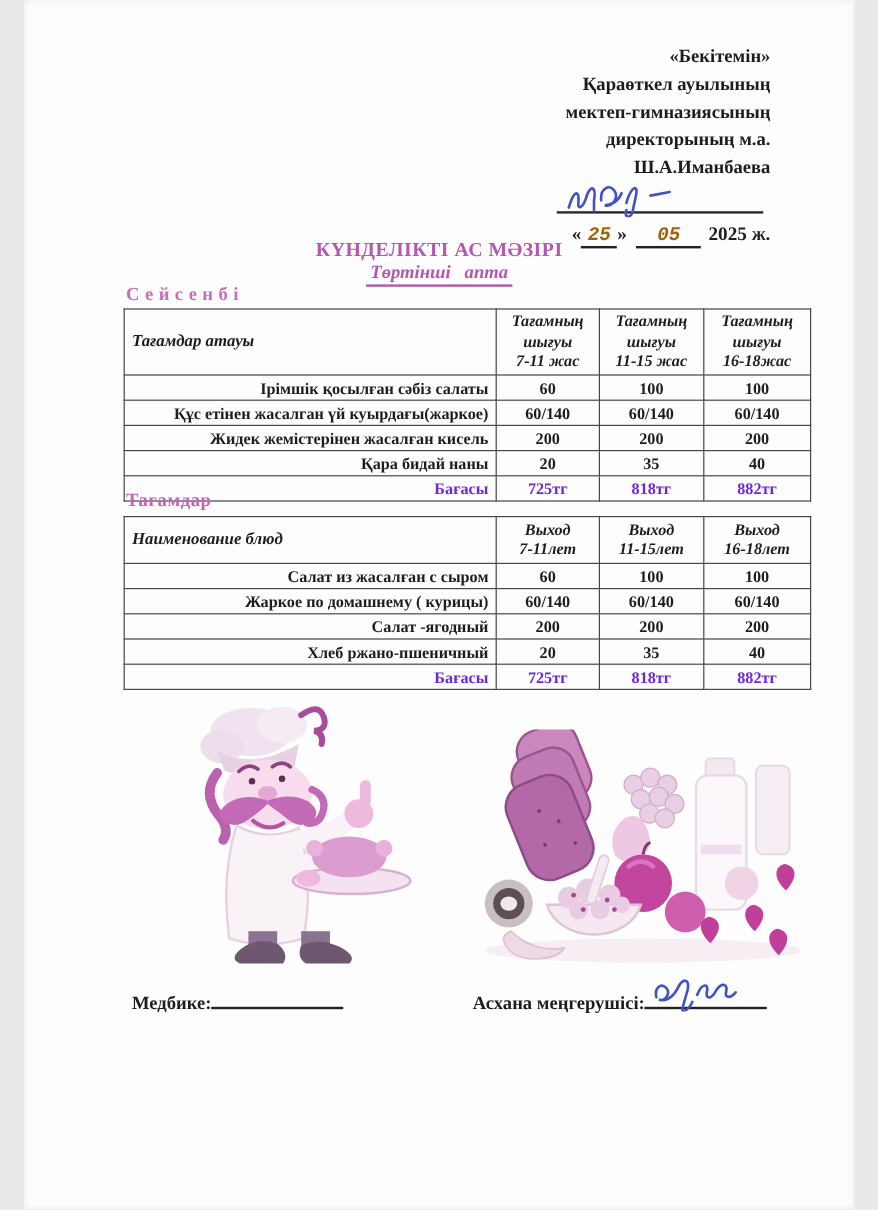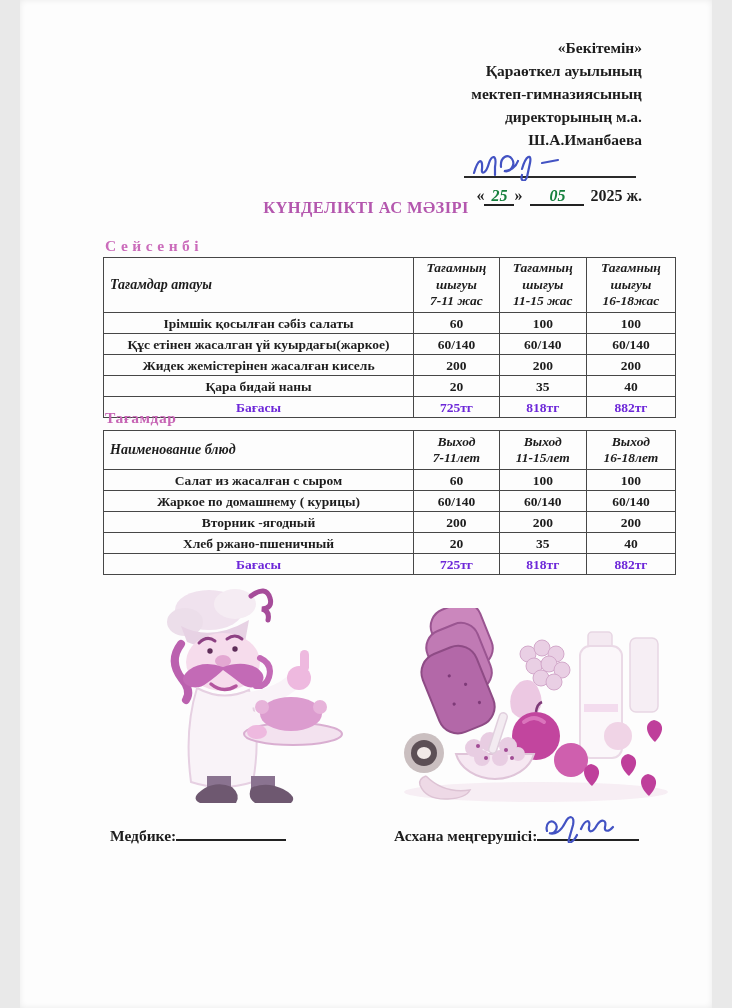--- a/index.html
+++ b/index.html
@@ -9,21 +9,21 @@
     font-family:"Liberation Serif", serif; color:#1d1d1d;
     box-shadow:inset 0 0 6px rgba(0,0,0,.08);
   }
   
   .approval{position:absolute; top:36px; right:70px; width:310px; text-align:right;
     font-weight:bold; font-size:15.5px; line-height:23px;}
   .sig-area{position:relative; height:32px;}
   .sig-underline{position:absolute; right:6px; bottom:5px; width:172px; border-bottom:2px solid #2a2a2a;}
   .approval-sig{position:absolute; right:62px; bottom:2px;}
   .date-line{margin-top:1px; font-size:16px; white-space:nowrap;}
-  .hand{font-family:Liberation Serif, serif; font-style:italic; font-weight:bold; color:#15803d;}
+  .hand{font-family:Liberation Mono, monospace; font-style:italic; font-weight:bold; color:#a16207;}
   .du{display:inline-block; border-bottom:2px solid #222; text-align:center; line-height:17px;}
   .du.day{min-width:30px;}
   .du.month{min-width:54px; margin:0 6px 0 8px;}
   
   .title{position:absolute; top:198px; left:0; width:100%; text-align:center;
     color:#b457ae; font-weight:bold; font-size:16.5px; letter-spacing:.4px;}
   .subtitle{position:absolute; top:219px; left:0; width:100%; text-align:center;}
   .subtitle span{display:inline-block; border-bottom:2px solid #b457ae; white-space:pre;
     font-style:italic; font-weight:bold; font-size:15.5px; color:#b457ae; padding:0 4px 0 4px;}
   
@@ -33,21 +33,21 @@
   
   .menu-table{position:absolute; left:83px; border-collapse:collapse; width:573px;
     table-layout:fixed; font-size:13.5px; font-weight:bold;}
   .t1{top:257px;} .t2{top:430px;}
   .menu-table th,.menu-table td{border:1.5px solid #474747; padding:1px 6px; overflow:hidden;}
   .menu-table th{font-style:italic; text-align:center; white-space:pre-line;
     line-height:16.5px; vertical-align:middle; font-size:13.5px;}
   .menu-table th.name{text-align:left; font-size:14px;}
   .t1 th{height:52px;} .t2 th{height:36px;}
   .menu-table td{text-align:center; height:18px; line-height:17px;}
-  .menu-table td.name{text-align:center; white-space:nowrap;}
+  .menu-table td.name{text-align:right; white-space:nowrap;}
   .price-row td{color:#6d28d9;}
   
   .chef-box{position:absolute; left:103px; top:580px;}
   .food-box{position:absolute; left:366px; top:608px;}
   
   .footer-item{position:absolute; top:826px; font-weight:bold; font-size:15.5px; white-space:nowrap;}
   .nurse{left:90px;} .canteen{left:374px;}
   .blank-line{display:inline-block; border-bottom:2px solid #222; height:13px; vertical-align:baseline;}
   .nurse .blank-line{width:110px;}
   .canteen .blank-line{width:102px; position:relative;}
@@ -70,20 +70,21 @@
         <path d="M4 26 C8 12 13 10 12 22 C11 28 16 27 19 16 C22 7 27 8 25 20 L25 28 M31 20 C30 10 38 6 42 12 C46 18 40 26 34 24 C40 24 46 20 48 14 M52 22 C56 8 62 6 60 16 L57 30 C55 36 50 34 52 28" stroke="#4353c3" stroke-width="2.2" fill="none" stroke-linecap="round"></path>
         <path d="M72 16 L88 13" stroke="#4353c3" stroke-width="2.2" fill="none" stroke-linecap="round"></path>
       </svg>
     </div>
     <div class="date-line">
       <span>«</span><span class="du day hand">25</span><span>»</span><span class="du month hand">05</span><span>2025 ж.</span>
     </div>
   </div>
 
   <div class="title">КҮНДЕЛІКТІ АС МӘЗІРІ</div>
+  <div class="subtitle"><span>Төртінші   апта</span></div>
 
   <div class="section-label sec1">Сейсенбі</div>
   <table class="menu-table t1">
     <colgroup>
         <col style="width:54.2%">
         <col style="width:15%">
         <col style="width:15.2%">
         <col style="width:15.6%">
       </colgroup>
     <thead>
@@ -160,21 +161,21 @@
         <td>100</td>
         <td>100</td>
       </tr>
       <tr>
         <td class="name">Жаркое по домашнему ( курицы)</td>
         <td>60/140</td>
         <td>60/140</td>
         <td>60/140</td>
       </tr>
       <tr>
-        <td class="name">Вторник -ягодный</td>
+        <td class="name">Салат -ягодный</td>
         <td>200</td>
         <td>200</td>
         <td>200</td>
       </tr>
       <tr>
         <td class="name">Хлеб ржано-пшеничный</td>
         <td>20</td>
         <td>35</td>
         <td>40</td>
       </tr>

